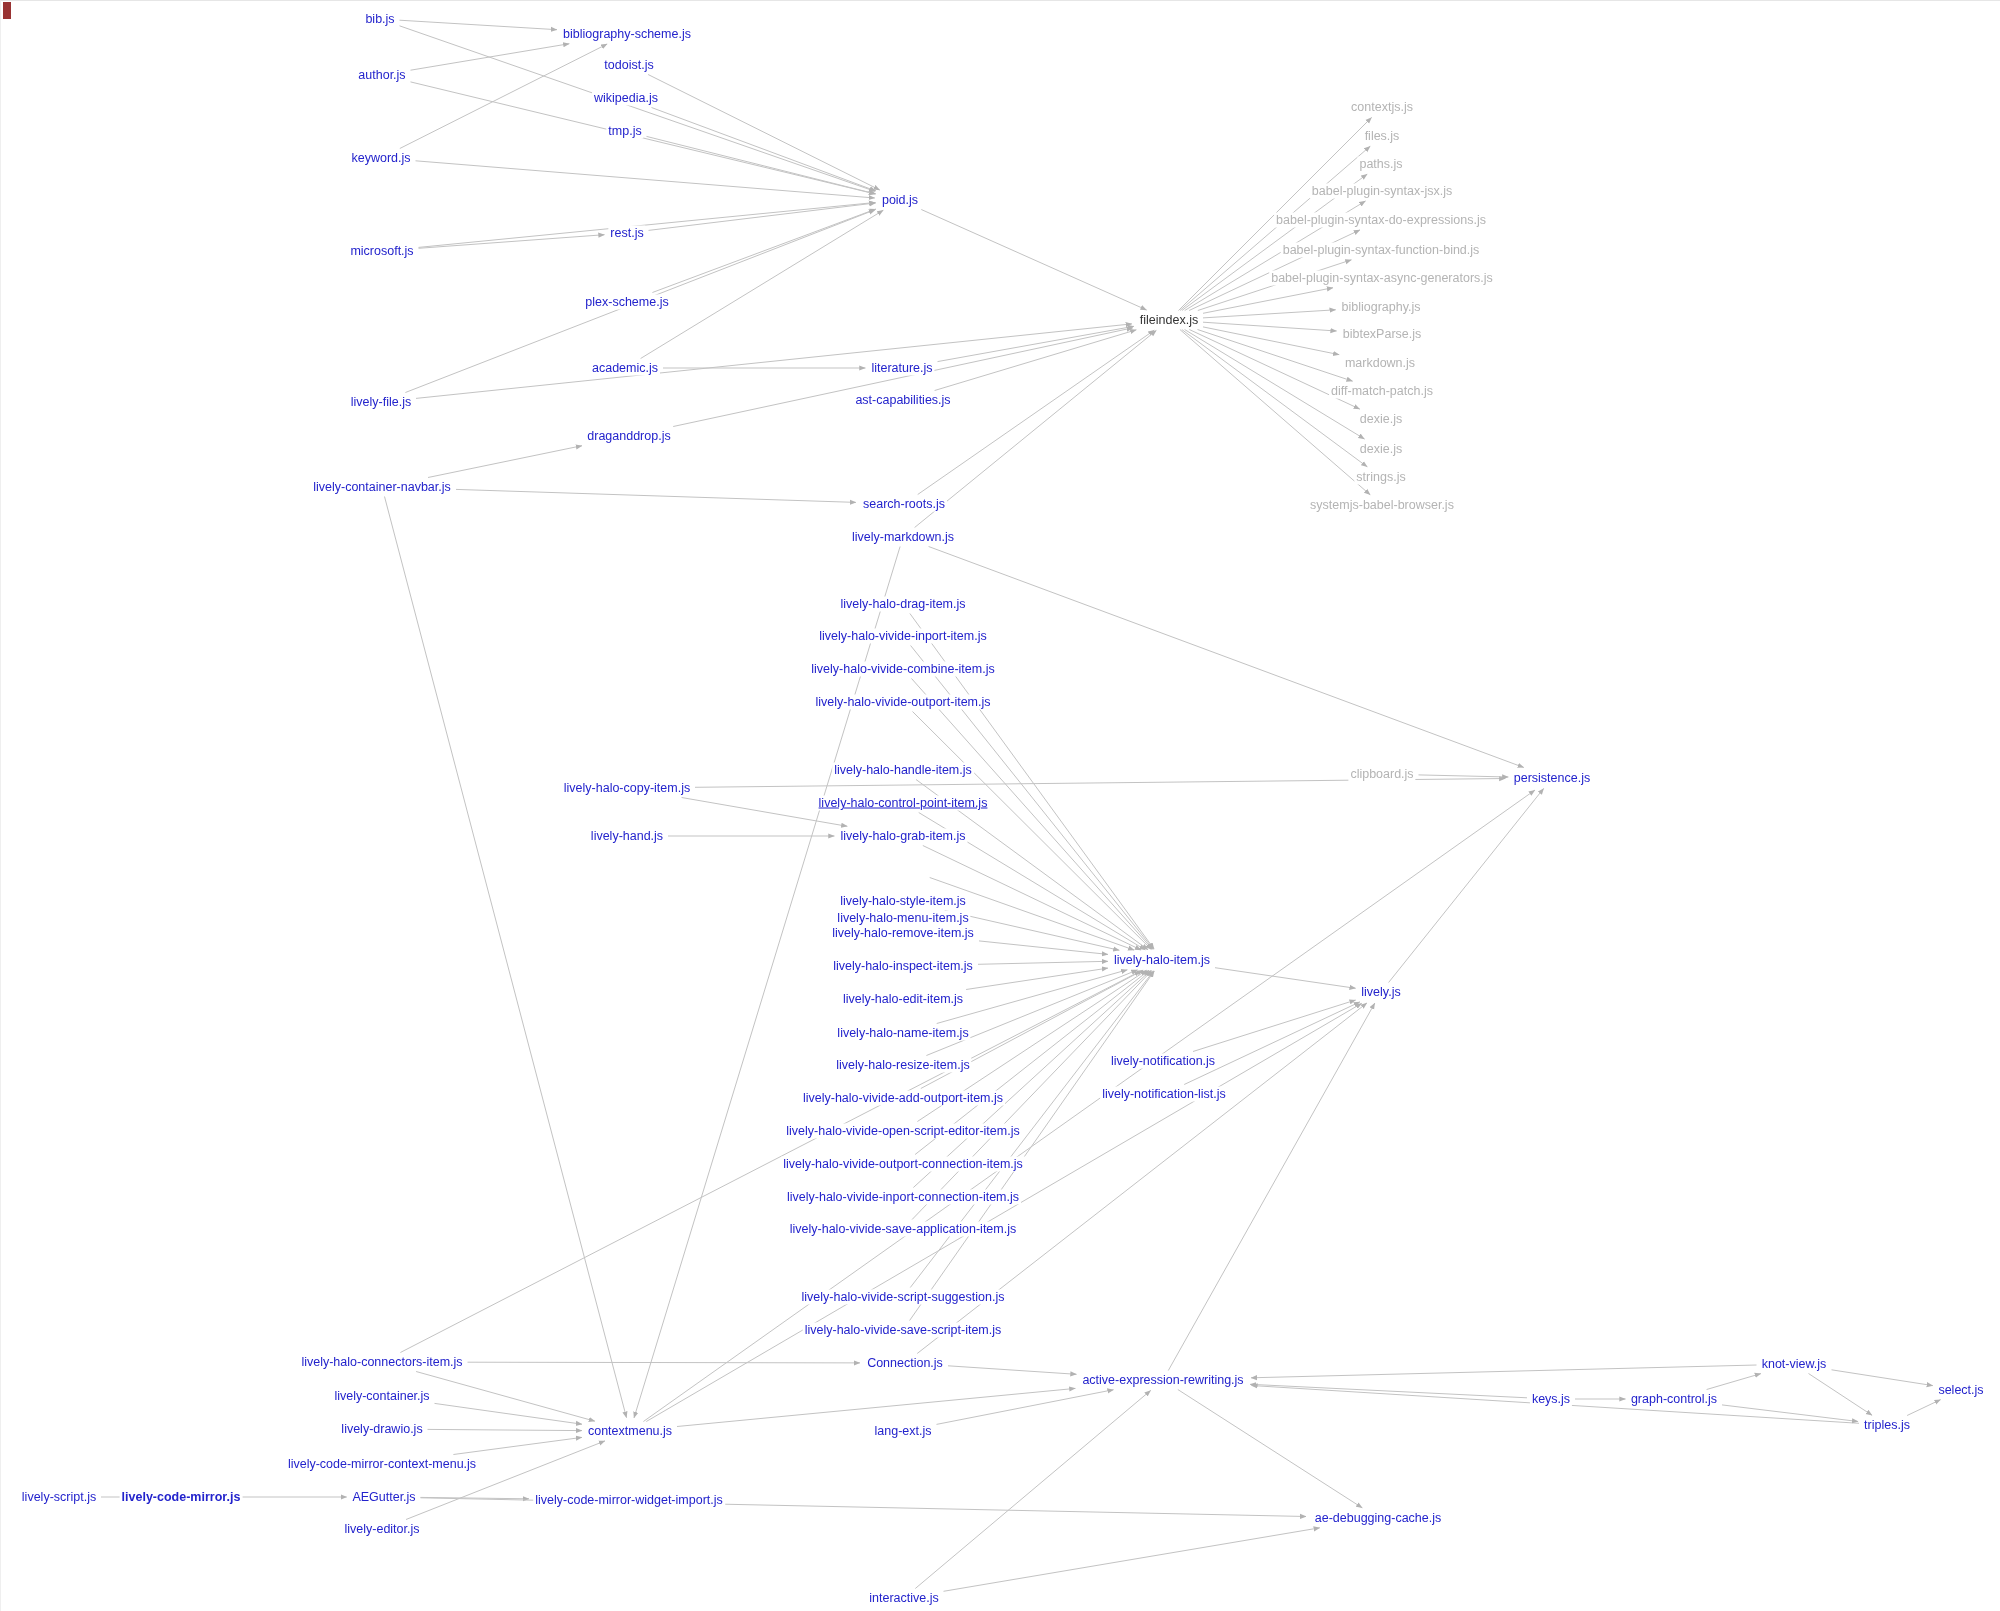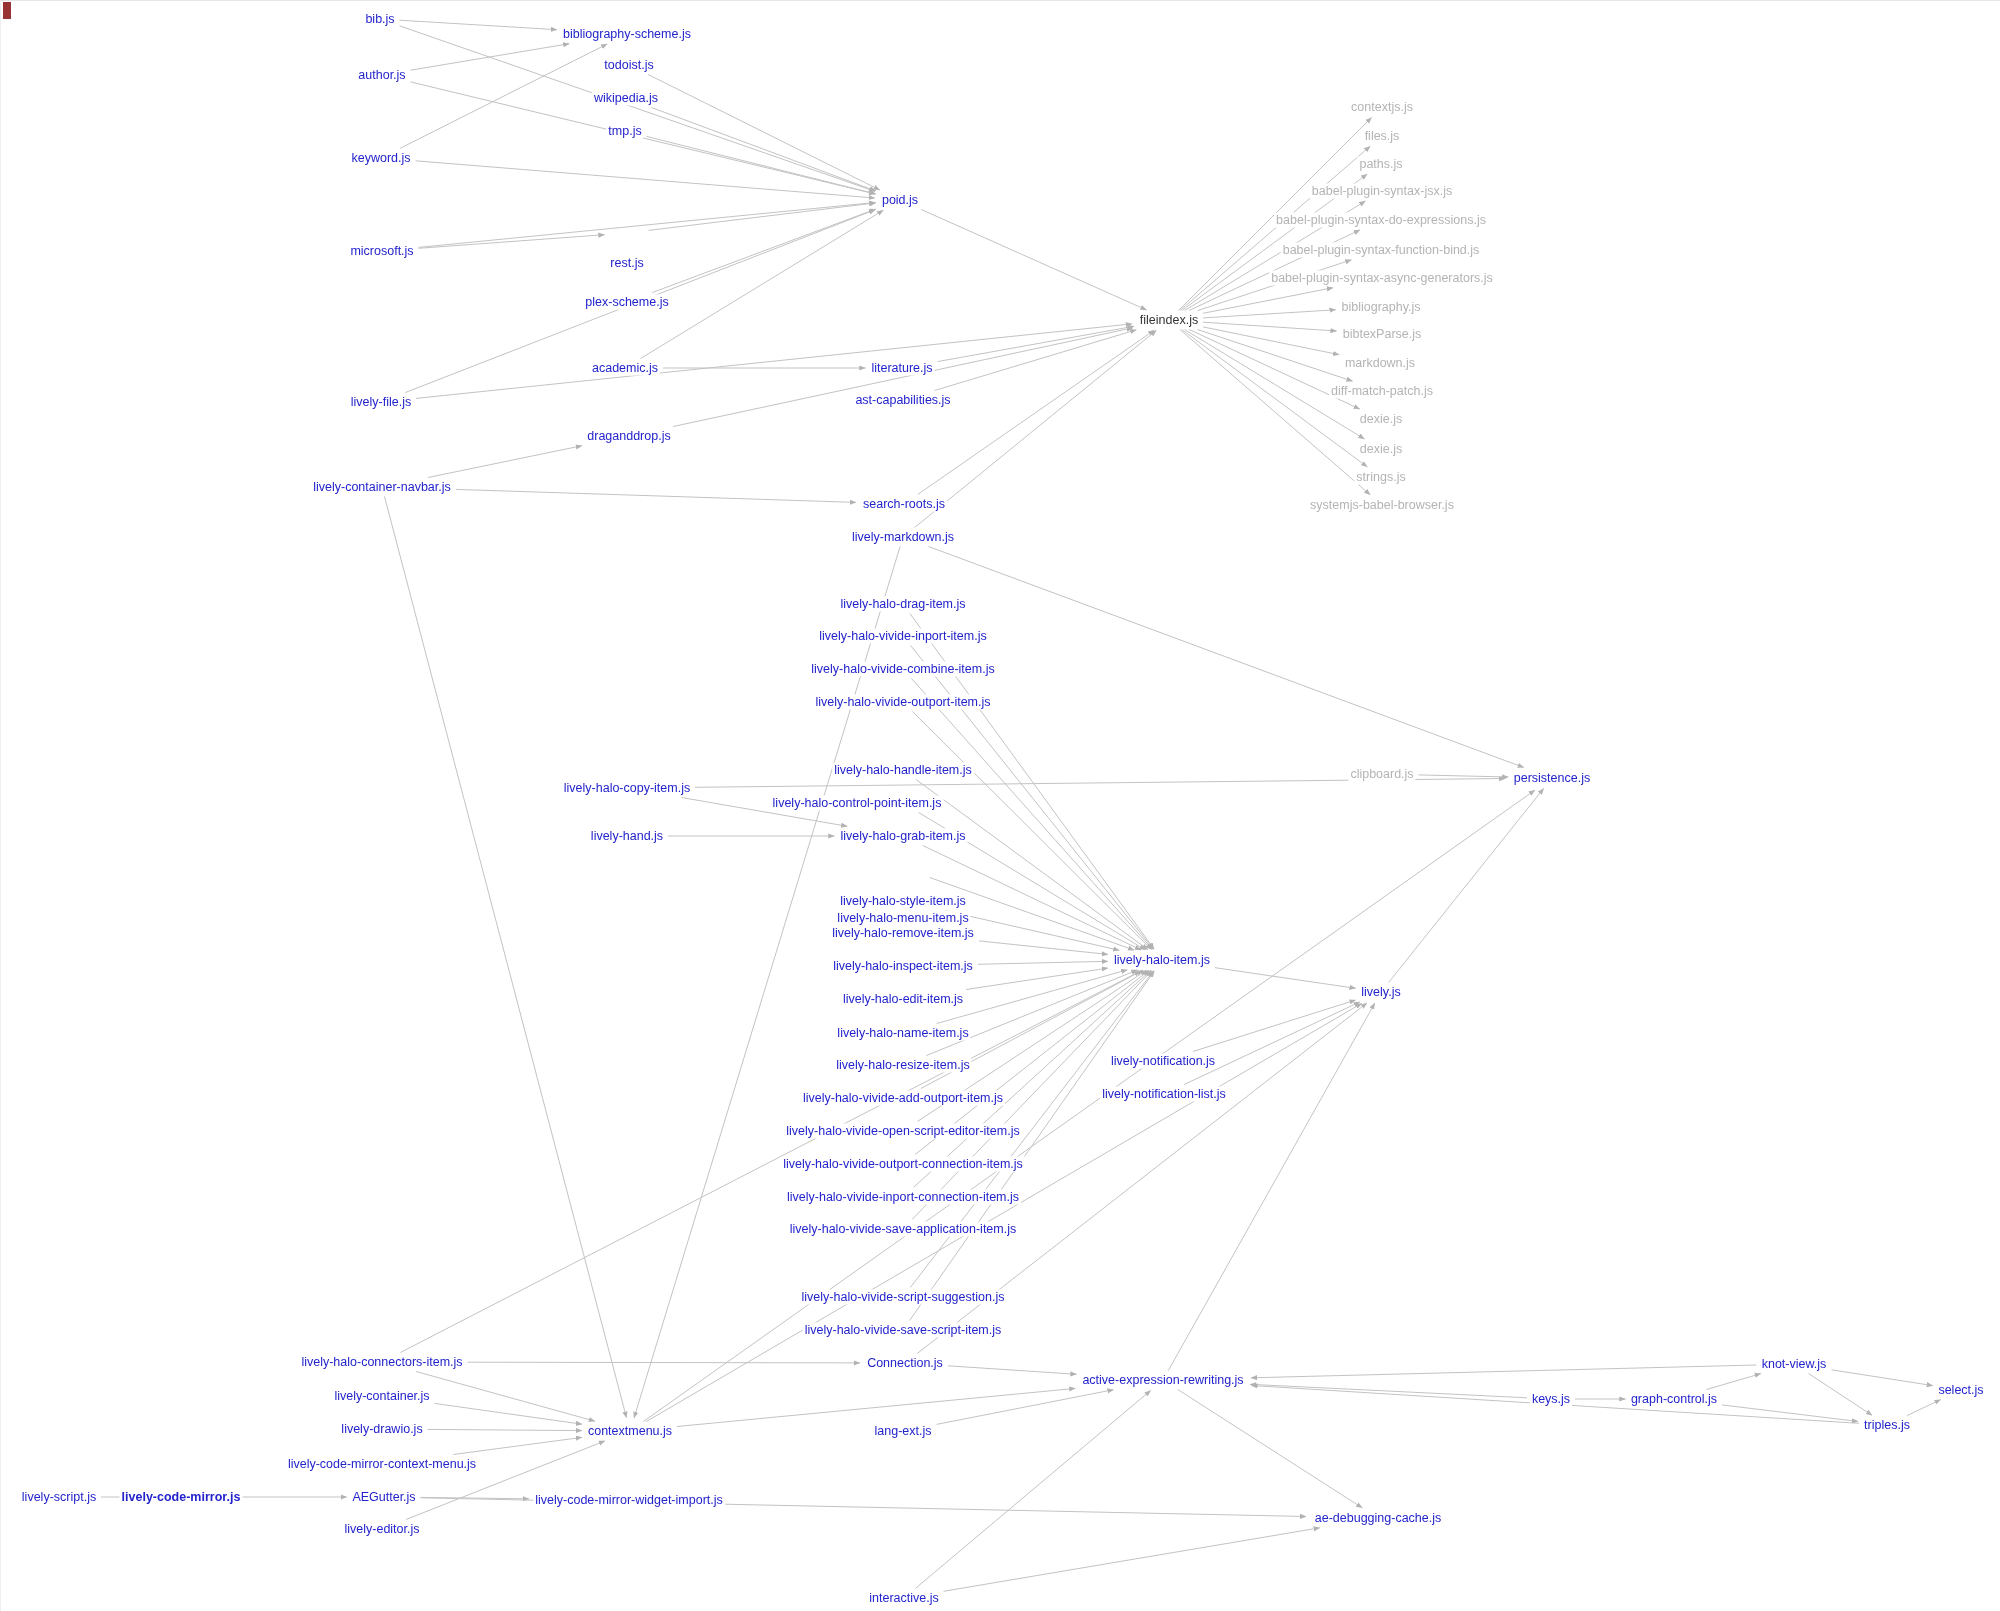--- a/index.html
+++ b/index.html
@@ -136,39 +136,39 @@
       <line x1="1906.1" y1="1414.5" x2="1939.6" y2="1398.6" stroke="#c3c3c3" stroke-width="1" marker-end="url(#arrow)"></line>
     </svg>
 <span class="node internal" style="left: 379px; top: 18px;">bib.js</span>
     <span class="node internal" style="left: 626px; top: 33px;">bibliography-scheme.js</span>
     <span class="node internal" style="left: 628px; top: 64px;">todoist.js</span>
     <span class="node internal" style="left: 381px; top: 74px;">author.js</span>
     <span class="node internal" style="left: 625px; top: 97px;">wikipedia.js</span>
     <span class="node internal" style="left: 624px; top: 130px;">tmp.js</span>
     <span class="node internal" style="left: 380px; top: 157px;">keyword.js</span>
     <span class="node internal" style="left: 899px; top: 199px;">poid.js</span>
-    <span class="node internal" style="left: 626px; top: 232px; margin-top: 30px;">rest.js</span>
+    <span class="node internal" style="left: 626px; top: 232px;">rest.js</span>
     <span class="node internal" style="left: 381px; top: 250px;">microsoft.js</span>
     <span class="node internal" style="left: 626px; top: 301px;">plex-scheme.js</span>
     <span class="node selected" style="left: 1168px; top: 319px;">fileindex.js</span>
     <span class="node internal" style="left: 624px; top: 367px;">academic.js</span>
     <span class="node internal" style="left: 901px; top: 367px;">literature.js</span>
     <span class="node internal" style="left: 902px; top: 399px;">ast-capabilities.js</span>
     <span class="node internal" style="left: 380px; top: 401px;">lively-file.js</span>
     <span class="node internal" style="left: 628px; top: 435px;">draganddrop.js</span>
     <span class="node internal" style="left: 381px; top: 486px;">lively-container-navbar.js</span>
     <span class="node internal" style="left: 903px; top: 503px;">search-roots.js</span>
     <span class="node internal" style="left: 902px; top: 536px;">lively-markdown.js</span>
     <span class="node internal" style="left: 902px; top: 603px;">lively-halo-drag-item.js</span>
     <span class="node internal" style="left: 902px; top: 635px;">lively-halo-vivide-inport-item.js</span>
     <span class="node internal" style="left: 902px; top: 668px;">lively-halo-vivide-combine-item.js</span>
     <span class="node internal" style="left: 902px; top: 701px;">lively-halo-vivide-outport-item.js</span>
     <span class="node internal" style="left: 902px; top: 769px;">lively-halo-handle-item.js</span>
     <span class="node internal" style="left: 626px; top: 787px;">lively-halo-copy-item.js</span>
-    <span class="node internal" style="left: 856px; top: 802px;">lively-halo-control-point-item.js</span>
+    <span class="node internal" style="left: 902px; top: 802px; text-decoration: underline;">lively-halo-control-point-item.js</span>
     <span class="node internal" style="left: 626px; top: 835px;">lively-hand.js</span>
     <span class="node internal" style="left: 902px; top: 835px;">lively-halo-grab-item.js</span>
     <span class="node internal" style="left: 902px; top: 917px;">lively-halo-menu-item.js</span>
     <span class="node internal" style="left: 902px; top: 900px;">lively-halo-style-item.js</span>
     <span class="node internal" style="left: 902px; top: 932px;">lively-halo-remove-item.js</span>
     <span class="node internal" style="left: 1161px; top: 959px;">lively-halo-item.js</span>
     <span class="node internal" style="left: 902px; top: 965px;">lively-halo-inspect-item.js</span>
     <span class="node internal" style="left: 902px; top: 998px;">lively-halo-edit-item.js</span>
     <span class="node internal" style="left: 1380px; top: 991px;">lively.js</span>
     <span class="node internal" style="left: 902px; top: 1032px;">lively-halo-name-item.js</span>

